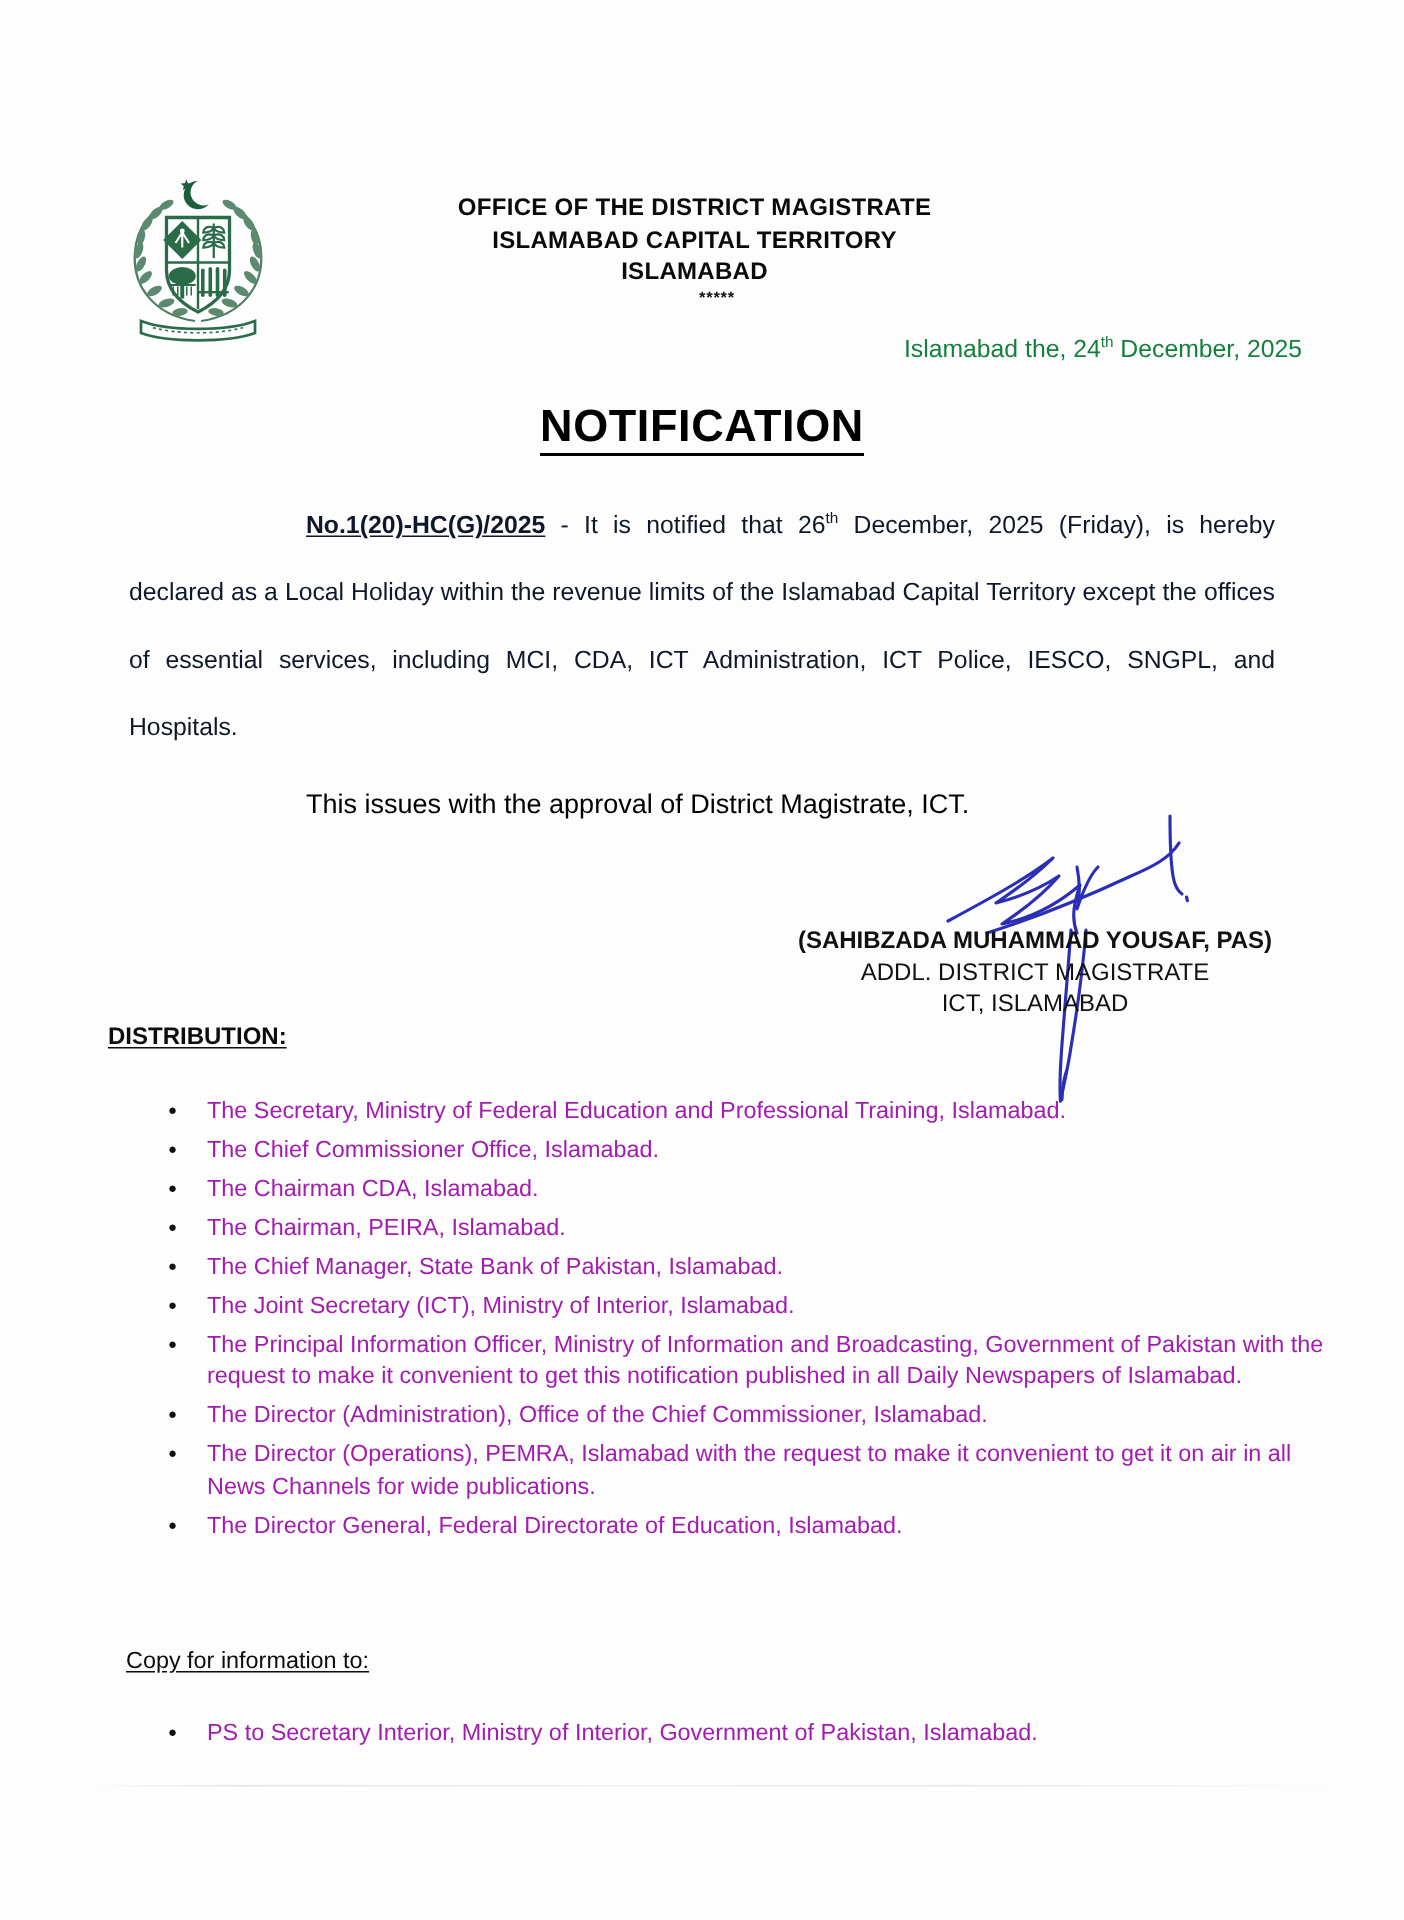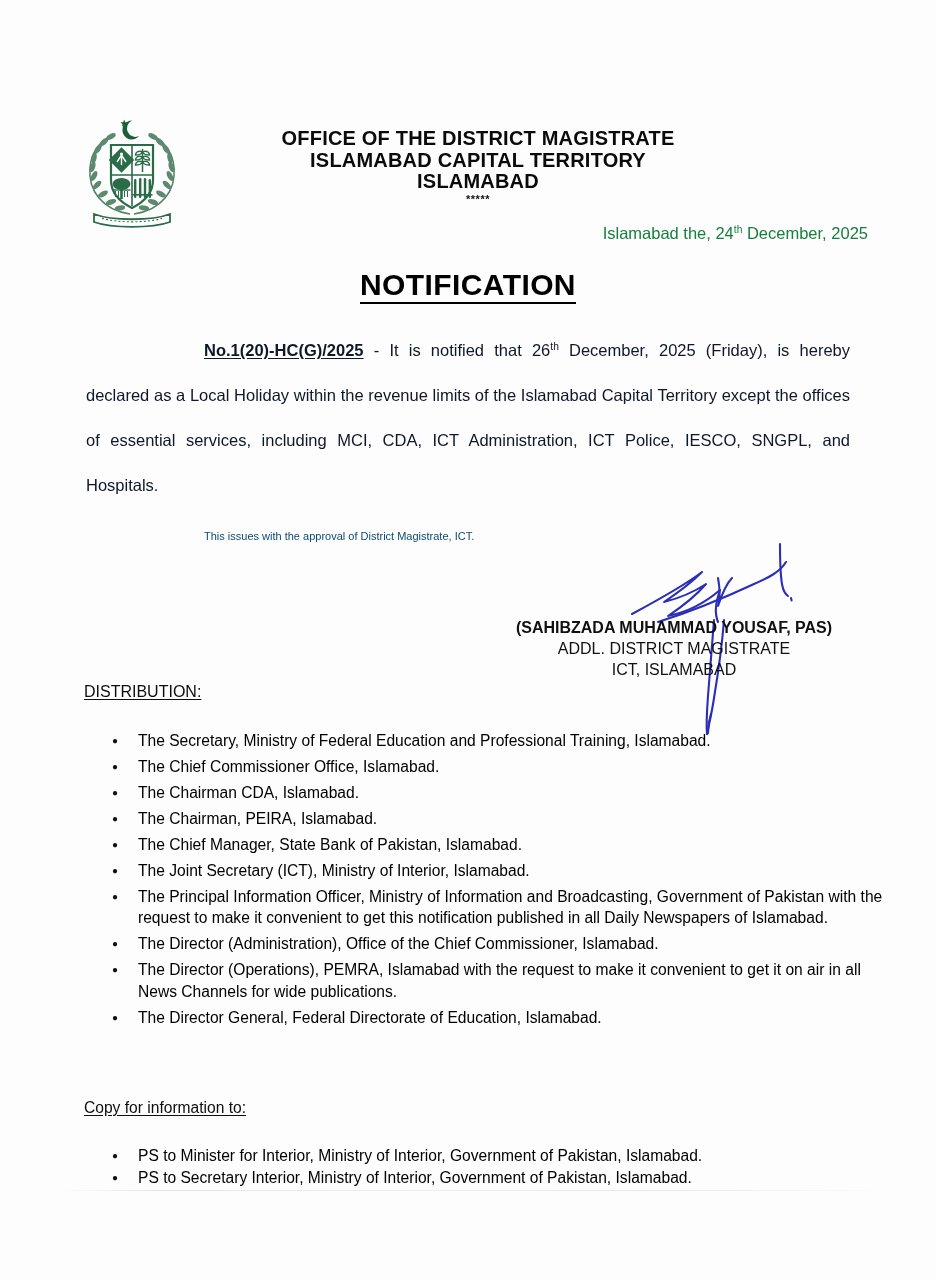--- a/index.html
+++ b/index.html
@@ -33,26 +33,26 @@
   }
   .emblem {
     position: absolute;
     left: 78px;
     top: 0px;
     width: 108px;
     height: 110px;
   }
   .office-title {
     position: absolute;
-    left: 218px;
+    left: 203px;
     top: 10px;
     width: 520px;
     text-align: center;
     font-weight: bold;
-    font-size: 20px;
+    font-size: 16px;
     line-height: 21.5px;
     letter-spacing: 0.2px;
     color: #0a0a0a;
   }
   .stars {
     position: absolute;
     left: 218px;
     top: 75px;
     width: 520px;
     text-align: center;
@@ -109,54 +109,54 @@
     color: #0f172a;
   }
   p.para.first { text-indent: 118px; }
   .refno {
     font-weight: bold;
     text-decoration: underline;
     text-underline-offset: 2px;
   }
   p.approval {
     margin: 13px 0 0 0;
-    font-size: 11px;
+    font-size: 18px;
     line-height: 30px;
-    color: #0c4a6e;
+    color: #000000;
     text-indent: 118px;
   }
 
   
   .sig-scribble {
     position: absolute;
     left: 628px;
     top: 528px;
     width: 180px;
     height: 220px;
     pointer-events: none;
   }
   .sig-block {
     position: absolute;
-    left: 444px;
+    left: 460px;
     top: 617px;
     width: 460px;
     text-align: center;
     font-size: 16px;
     line-height: 21px;
     color: #111;
   }
   .sig-name { font-weight: bold; font-size: 16px; }
 
   
   .dist-head {
     position: absolute;
-    left: 84px;
+    left: 72px;
     top: 683px;
     font-size: 16px;
-    font-weight: normal;
+    font-weight: bold;
     text-decoration: underline;
     text-underline-offset: 2px;
     color: #0d0d0d;
   }
   ul.dist-list {
     position: absolute;
     left: 108px;
     top: 730px;
     width: 760px;
     margin: 0;
@@ -170,21 +170,21 @@
     width: 760px;
     margin: 0;
     padding: 0 0 0 30px;
     list-style: none;
   }
   ul.dist-list li, ul.copy-list li {
     position: relative;
     font-size: 15.6px;
     line-height: 21.4px;
     margin: 0 0 4.6px 0;
-    color: #000000;
+    color: #a21caf;
     padding-left: 0;
   }
   ul.copy-list li { margin-bottom: 1px; }
   ul.dist-list li::before, ul.copy-list li::before {
     content: "\25CF";
     position: absolute;
     left: -26px;
     top: 0px;
     font-size: 10px;
     line-height: 21.4px;
@@ -350,19 +350,18 @@
       <li>The Chief Manager, State Bank of Pakistan, Islamabad.</li>
       <li>The Joint Secretary (ICT), Ministry of Interior, Islamabad.</li>
       <li>The Principal Information Officer, Ministry of Information and Broadcasting, Government of Pakistan with the request to make it convenient to get this notification published in all Daily Newspapers of Islamabad.</li>
       <li>The Director (Administration), Office of the Chief Commissioner, Islamabad.</li>
       <li>The Director (Operations), PEMRA, Islamabad with the request to make it convenient to get it on air in all News Channels for wide publications.</li>
       <li>The Director General, Federal Directorate of Education, Islamabad.</li>
     </ul>
 
   <div class="copy-head">Copy for information to:</div>
   <ul class="copy-list">
-      <li>PS to Minister for Interior, Ministry of Interior, Government of Pakistan, Islamabad.</li>
       <li>PS to Secretary Interior, Ministry of Interior, Government of Pakistan, Islamabad.</li>
     </ul>
 
   <div class="edge-smudge"></div>
 
 </div>
 
 </body></html>

